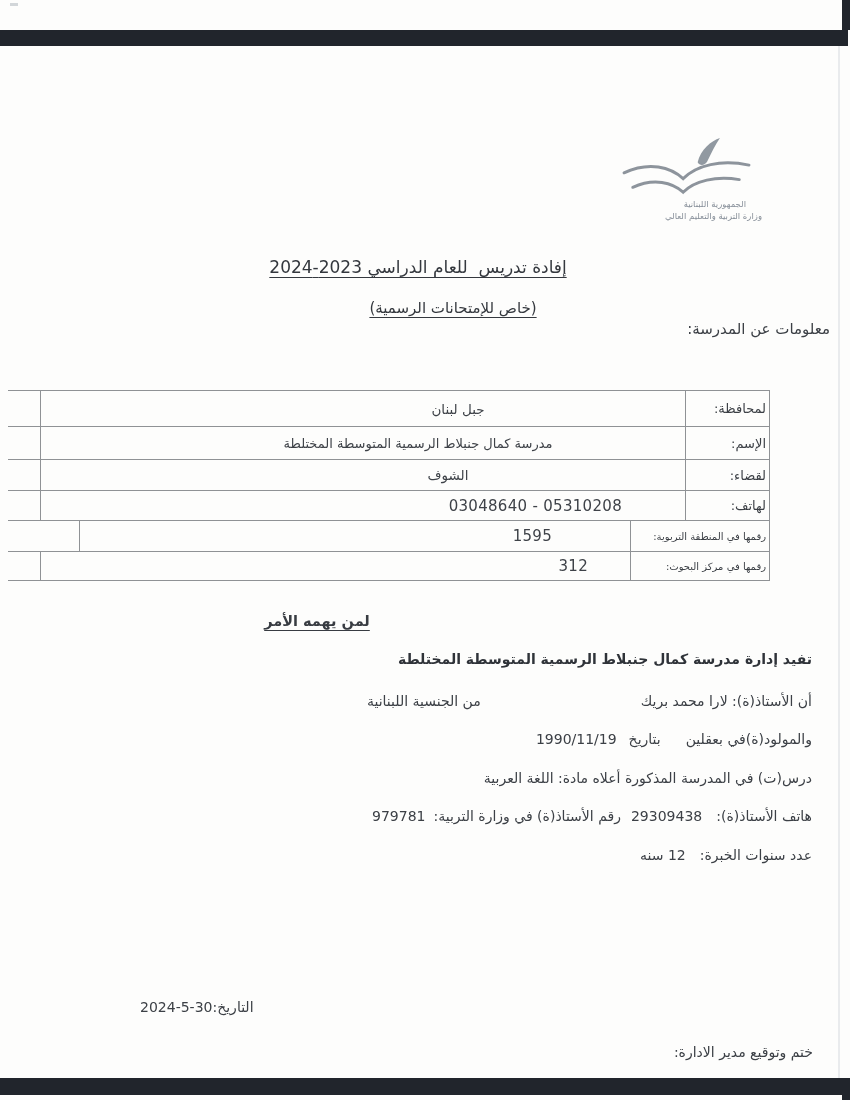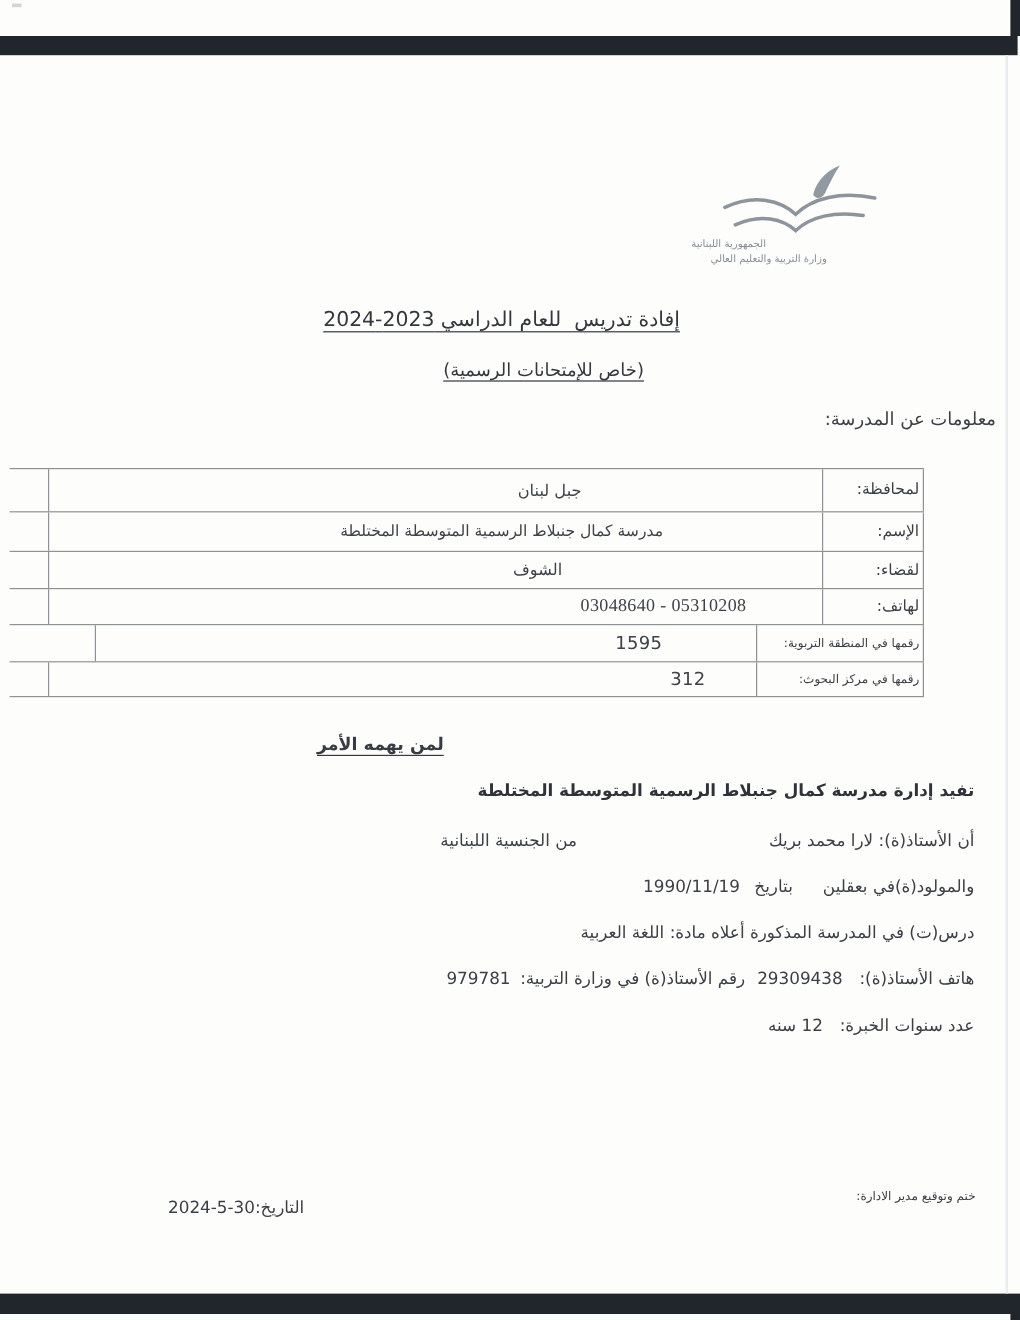--- a/index.html
+++ b/index.html
@@ -12,31 +12,31 @@
   
   .band{position:absolute;background:#21252c;}
   .band-top{left:0;top:30px;width:848px;height:16px;}
   .band-bottom{left:0;top:1078px;width:850px;height:17px;}
   .notch-tr{position:absolute;left:842px;top:0;width:8px;height:30px;background:#21252c;}
   .notch-br{position:absolute;left:842px;top:1095px;width:8px;height:5px;background:#21252c;}
   .edge-line{position:absolute;left:838px;top:46px;width:2px;height:1032px;background:#e9ebed;}
   .mark-tl{position:absolute;left:10px;top:3px;width:8px;height:3px;background:#d2d6d9;}
 
   
-  .logo{position:absolute;left:592px;top:136px;width:150px;text-align:left;}
+  .logo{position:absolute;left:612px;top:136px;width:150px;text-align:right;}
   .logo svg{display:block;margin:0 auto;}
   .logo-t1{font-size:8.5px;color:#878f99;letter-spacing:.5px;transform:translateX(-16px);margin-top:1px;}
   .logo-t2{font-size:8.5px;color:#878f99;letter-spacing:.5px;margin-top:2px;}
 
   
   .title1{position:absolute;top:257px;left:0;width:100%;text-align:center;font-size:17px;color:#34383e;}
   .title1 span{text-decoration:underline;text-underline-offset:4px;position:relative;left:-7px;}
   .title2{position:absolute;top:299px;left:0;width:100%;text-align:center;font-size:15px;color:#34383e;}
   .title2 span{text-decoration:underline;text-underline-offset:4px;position:relative;left:28px;}
-  .section-label{position:absolute;top:340px;right:20px;font-size:15px;color:#3c4046;}
+  .section-label{position:absolute;top:320px;right:20px;font-size:15px;color:#3c4046;}
 
   
   .info-table{position:absolute;left:8px;top:390px;width:762px;border-top:1px solid #8f9295;box-sizing:border-box;}
   .trow{display:flex;flex-direction:row;direction:ltr;border-bottom:1px solid #8f9295;box-sizing:border-box;align-items:stretch;}
   .stub{width:32px;}
   .vcell{flex:1;border-left:1px solid #8f9295;display:flex;align-items:center;direction:rtl;box-sizing:border-box;color:#3e4248;}
   .lcell{border-left:1px solid #8f9295;border-right:1px solid #8f9295;display:flex;align-items:center;direction:rtl;box-sizing:border-box;padding-right:3px;font-size:13px;color:#3b3f45;}
   .w-sm{width:85px;}
   .w-lg{width:140px;margin-left:24px;}
   .lbl-sm{font-size:10px;line-height:1.1;}
@@ -53,21 +53,21 @@
   .l1{top:651px;font-weight:700;color:#2f3339;font-size:14px;}
   .l2{top:693px;}
   .l3{top:731px;}
   .l4{top:770px;}
   .l5{top:808px;}
   .l6{top:847px;}
   .sp{display:inline-block;flex:0 0 auto;}
   .num{direction:ltr;unicode-bidi:embed;}
 
   
-  .stamp{position:absolute;top:992px;right:37px;font-size:10px;color:#3c4046;text-align:right;}
+  .stamp{position:absolute;top:1044px;right:37px;font-size:14px;color:#3c4046;text-align:right;}
   .datefoot{position:absolute;top:999px;left:140px;font-size:14px;color:#3c4046;}
 </style>
 </head>
 <body>
 
 <div class="page">
 
   <div class="band band-top"></div>
   <div class="band band-bottom"></div>
   <div class="notch-tr"></div>
@@ -106,21 +106,21 @@
     </div>
     <div class="trow" style="height:31px;">
       <div class="stub"></div>
       <div class="vcell v-center" style="font-size:13.5px;">
           <span style="padding-left:170px;">الشوف</span>
         </div>
       <div class="lcell w-sm">لقضاء:</div>
     </div>
     <div class="trow" style="height:30px;">
       <div class="stub"></div>
-      <div class="vcell vnum" style="padding-right:0;padding-left:16px;font-family:Liberation Serif, serif;">
+      <div class="vcell vnum" style="padding-right:0;padding-left:16px;">
           <span style="padding-right:63px;">03048640 - 05310208</span>
         </div>
       <div class="lcell w-sm">لهاتف:</div>
     </div>
     <div class="trow" style="height:31px;gap:39px;">
       <div class="stub"></div>
       <div class="vcell vnum">
           <span style="padding-right:15px;">1595</span>
         </div>
       <div class="lcell w-lg lbl-sm">رقمها في المنطقة التربوية:</div>

